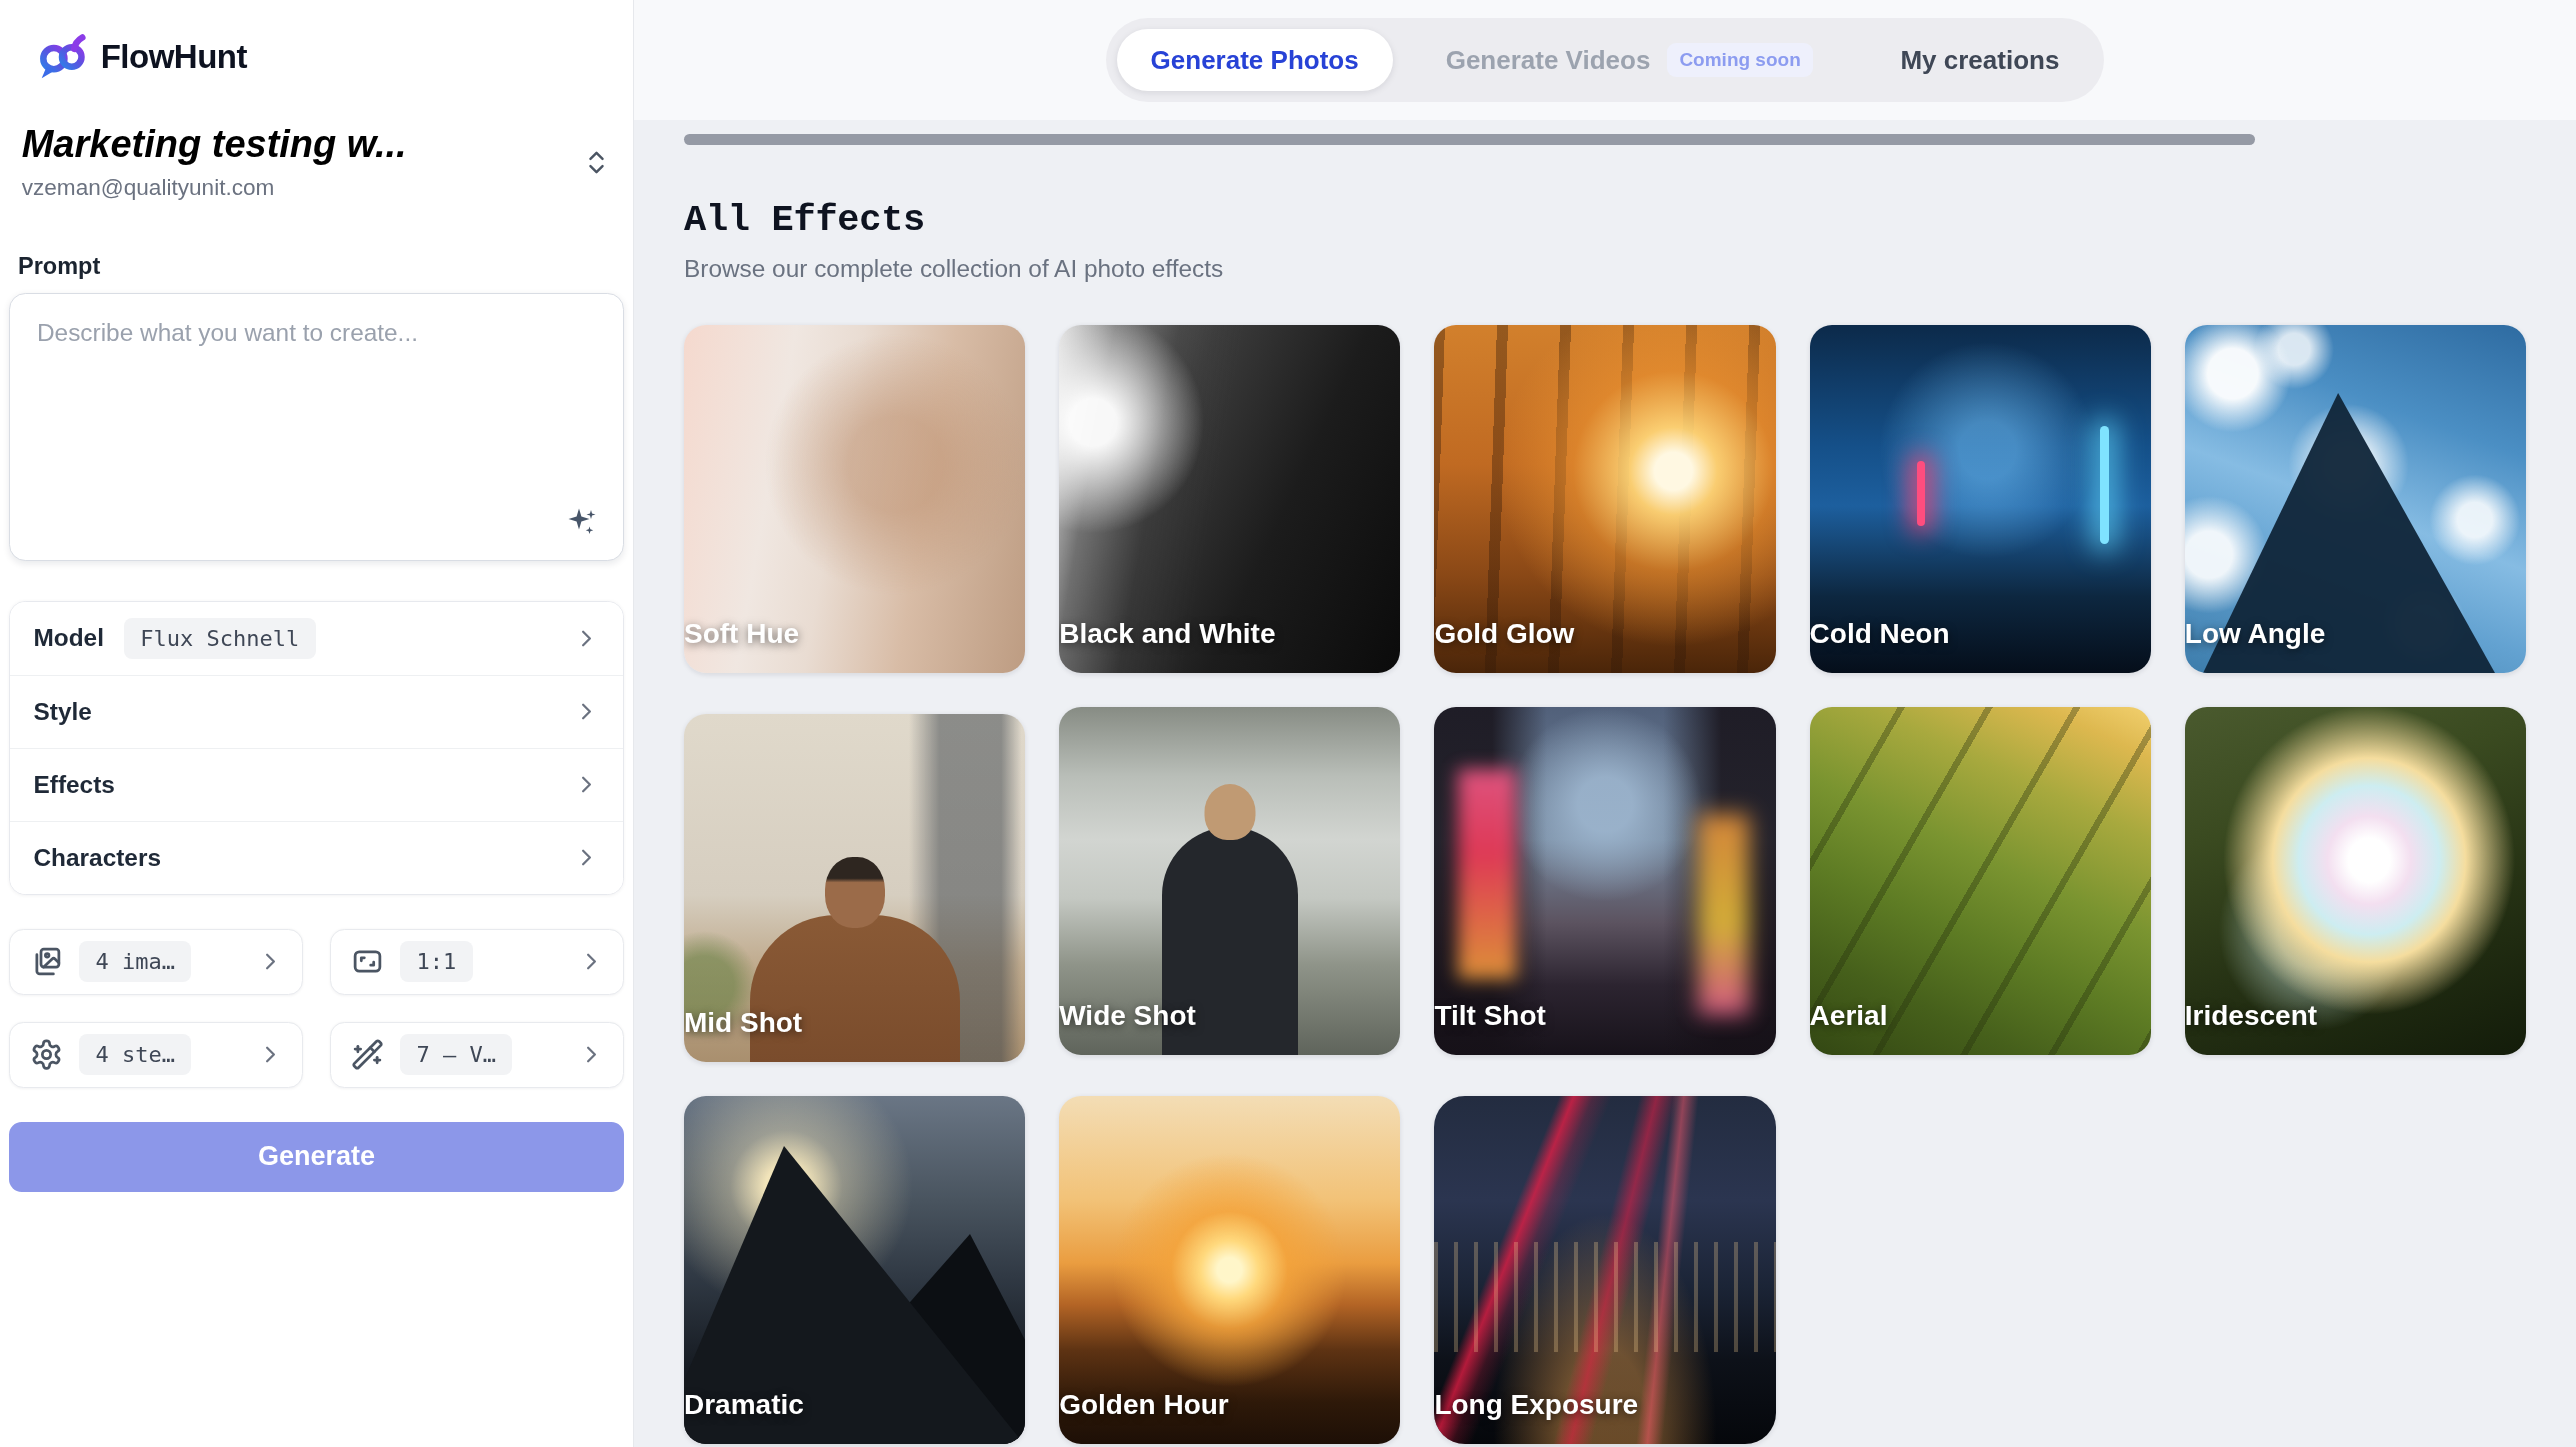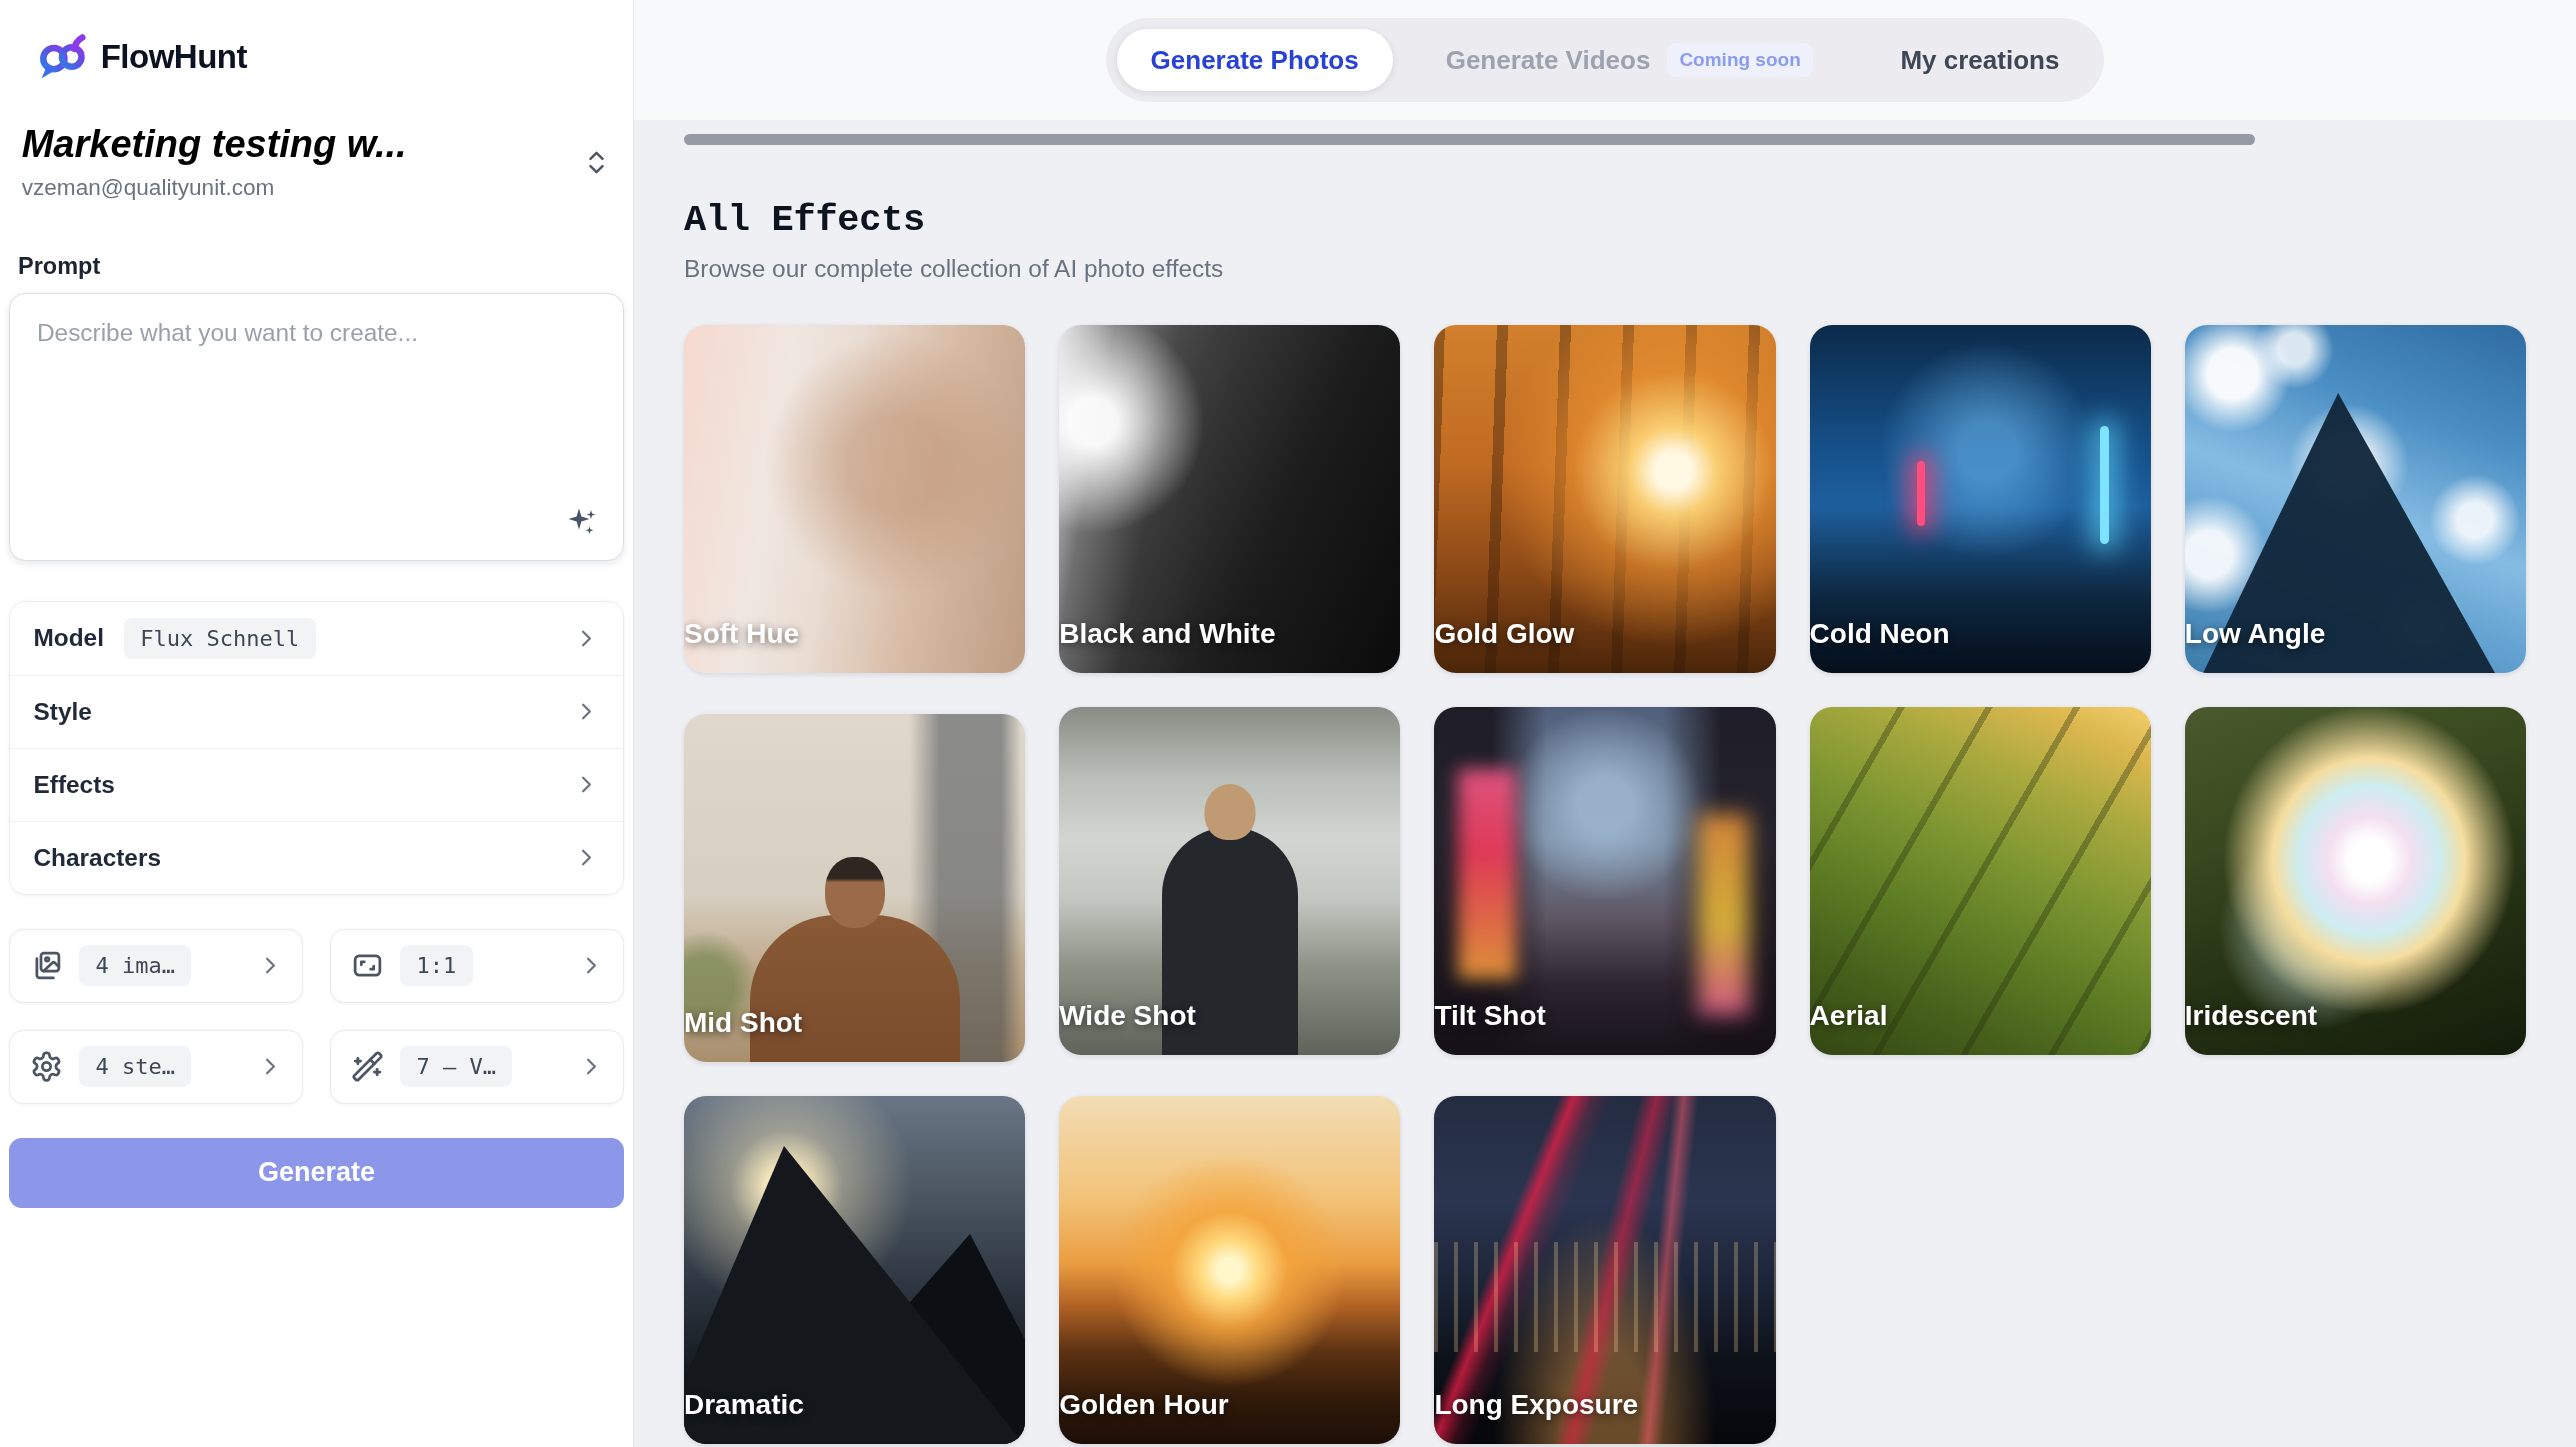--- a/index.html
+++ b/index.html
@@ -69,21 +69,21 @@
     padding:8.1px 16.3px;
     white-space:nowrap;
   }
   .row-chevron { margin-left:auto; color:#6b7280; }
 
   .mini-grid {
     margin-top:34px;
     display:grid; grid-template-columns:1fr 1fr; gap:27px 27px;
   }
   .mini-btn {
-    height:74px;
+    height:66px;
     border:0.9px solid #e8eaee; border-radius:14.5px; background:#fff;
     box-shadow:0 0.9px 2.7px rgba(16,24,40,.05);
     display:flex; align-items:center; gap:16.3px;
     padding:0 18px 0 20px; cursor:pointer;
   }
   .mini-btn .icon { color:#4b5563; }
   .mini-btn .mono-badge { overflow:hidden; text-overflow:ellipsis; }
 
   .generate-btn {
     margin-top:34px; width:100%; height:70px;
@@ -240,21 +240,21 @@
   .card--dramatic::before { right:-54px; bottom:0; width:0; height:0;
     border-left:185px solid transparent; border-right:109px solid transparent;
     border-bottom:210px solid #0c0f13; }
 
   .card--golden-hour { background:
     radial-gradient(circle at 50% 50%, #fff6c9 0 5%, #ffd97d 12%, rgba(244,164,60,.85) 24%, rgba(244,164,60,0) 48%),
     linear-gradient(180deg,#f3ddb5 0%,#f2c277 30%,#ea9d40 48%,#b36425 60%,#5e3313 73%,#2e1909 88%,#1d0f06 100%); }
 
   .card--long-exposure { background:
     radial-gradient(ellipse at 50% 97%, rgba(255,175,85,.4) 0 18%, rgba(255,175,85,0) 46%),
-    linear-gradient(180deg,#232c40 0%,#2b3550 30%,#1b2436 55%,#0d1119 76%,#05070b 100%); }
+    linear-gradient(180deg,#232c40 0%,#2b3550 30%,#1b2436 55%,#0d1119 76%,#05070b 100%); border-radius: 31px; }
   .card--long-exposure::before { inset:0; background:
     linear-gradient(112deg, rgba(235,30,70,0) 26%, rgba(235,30,70,.75) 29%, rgba(235,30,70,.2) 33%, rgba(235,30,70,0) 37%),
     linear-gradient(104deg, rgba(235,30,70,0) 48%, rgba(235,30,70,.55) 52%, rgba(235,30,70,0) 57%),
     linear-gradient(96deg, rgba(255,90,110,0) 63%, rgba(255,90,110,.5) 66%, rgba(255,90,110,0) 70%); }
   .card--long-exposure::after { left:0; right:0; top:42%; height:110px; opacity:.45;
     background:repeating-linear-gradient(90deg, rgba(255,215,150,.6) 0 3.6px, rgba(255,215,150,0) 3.6px 20px); }
 </style>
 </head>
 <body>
 

